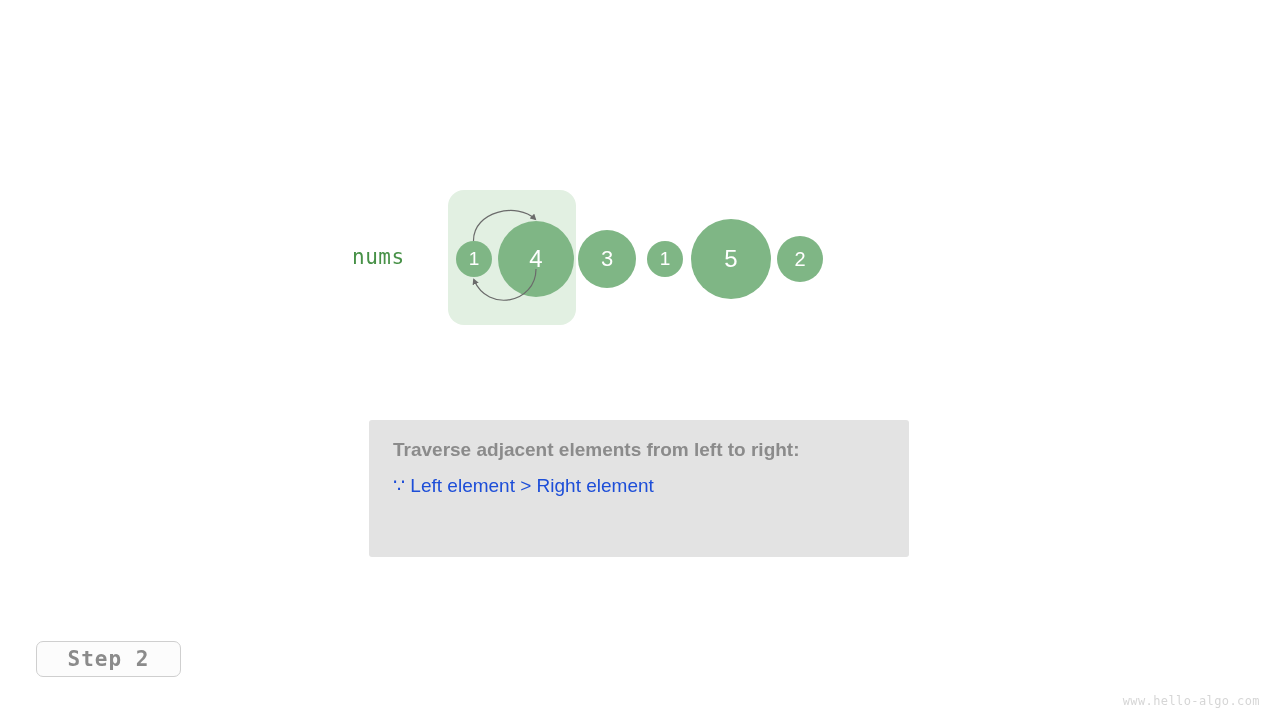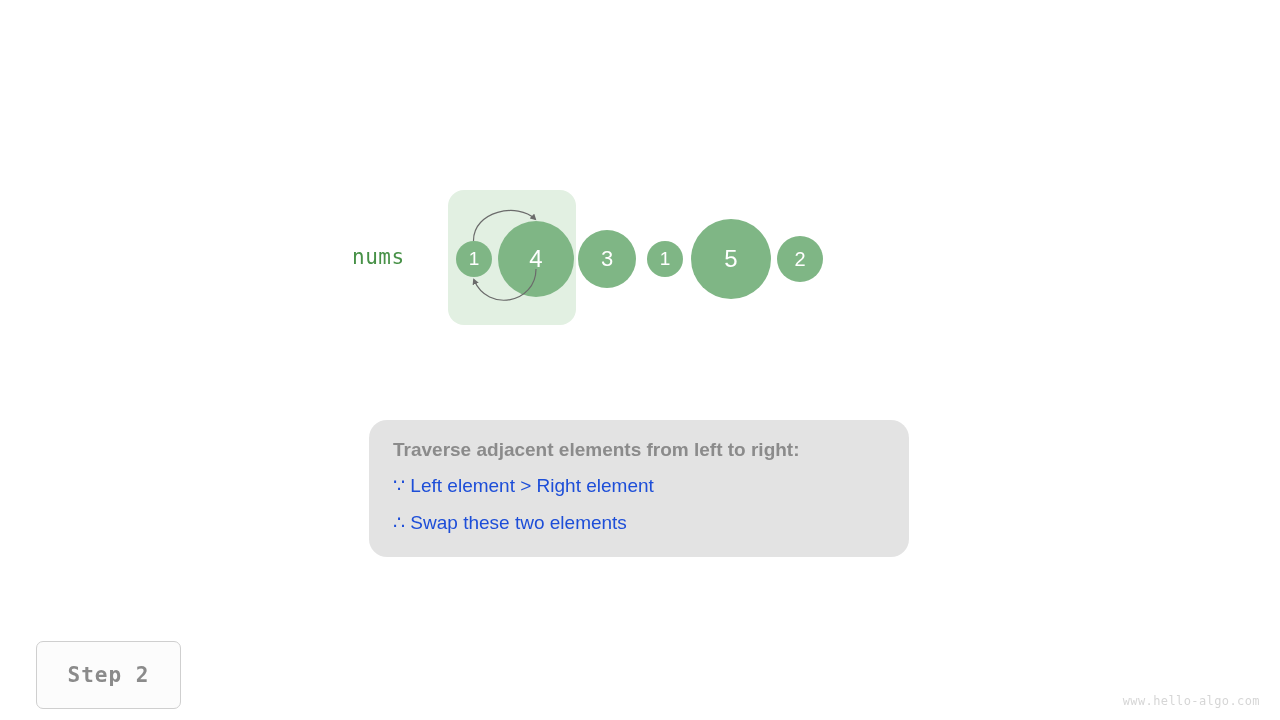--- a/index.html
+++ b/index.html
@@ -68,21 +68,21 @@
   }
 
   
   #description-panel {
     position: absolute;
     left: 369px;
     top: 420px;
     width: 540px;
     height: 137px;
     background: #e3e3e3;
-    border-radius: 18px;
+    border-radius: 3px;
     box-sizing: border-box;
     padding: 20px 24px 0 24px;
   }
   #description-heading {
     font-size: 19px;
     font-weight: bold;
     color: #8b8b8b;
     line-height: 1.0;
     margin-bottom: 17px;
     white-space: nowrap;
@@ -94,21 +94,21 @@
     margin-bottom: 18px;
     white-space: nowrap;
   }
 
   
   #step-badge {
     position: absolute;
     left: 36px;
     top: 641px;
     width: 145px;
-    height: 68px;
+    height: 36px;
     border: 1px solid #cfcfcf;
     border-radius: 7px;
     background: #fcfcfc;
     display: flex;
     align-items: center;
     justify-content: center;
     box-sizing: border-box;
   }
   #step-badge-label {
     font-family: "DejaVu Sans Mono", "Liberation Mono", monospace;
@@ -173,20 +173,19 @@
     <path d="M 33.5 56 C 33 26, 78 17, 95 34" fill="none" stroke="#6b6b6b" stroke-width="1.2" marker-end="url(#arrowhead)"></path>
 
     <path d="M 96 84 C 96 118, 48 128, 34 95" fill="none" stroke="#6b6b6b" stroke-width="1.2" marker-end="url(#arrowhead)"></path>
   </svg>
 
 </div>
 
 <div id="description-panel">
   <div id="description-heading">Traverse adjacent elements from left to right:</div>
   <div class="description-line">∵ Left element &gt; Right element</div>
-  <div class="description-line">∴ Swap these two elements</div>
 </div>
 
 <div id="step-badge">
   <span id="step-badge-label">Step 2</span>
 </div>
 
 <div id="watermark">www.hello-algo.com</div>
 
 </body></html>

